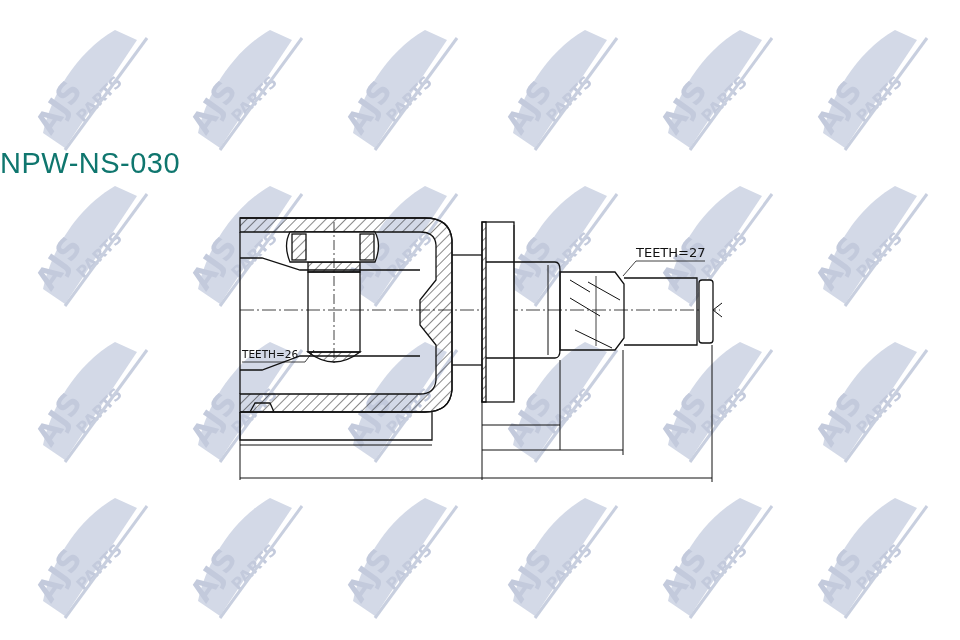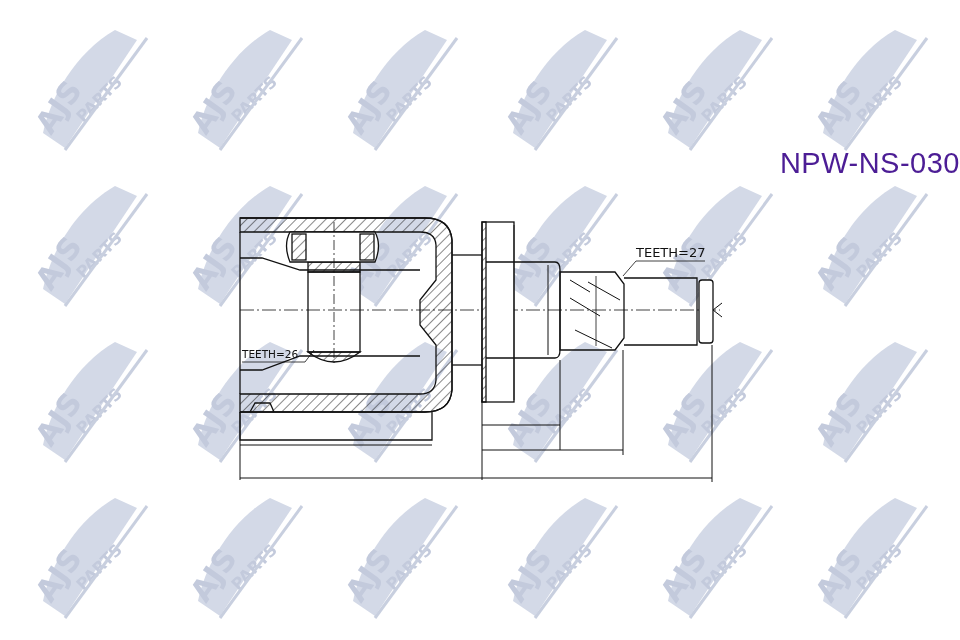--- a/index.html
+++ b/index.html
@@ -1,18 +1,18 @@
 <!DOCTYPE html>
 <html><head>
 <meta charset="utf-8">
 <style>
   html,body{margin:0;padding:0;background:#ffffff;}
   body{width:960px;height:640px;position:relative;overflow:hidden;font-family:"DejaVu Sans",sans-serif;}
   .wm-layer{position:absolute;left:0;top:0;width:960px;height:640px;}
-  .title{position:absolute;left:0;top:147px;width:960px;text-align:right;font-family:"Liberation Sans",sans-serif;font-size:29px;color:#4c1d95;letter-spacing:0.5px;}
+  .title{position:absolute;left:0;top:147px;width:960px;text-align:left;font-family:"Liberation Sans",sans-serif;font-size:29px;color:#0f766e;letter-spacing:0.5px;}
   svg text{font-family:"DejaVu Sans",sans-serif;}
 </style>
 </head>
 <body>
 
 <svg class="wm-layer" width="960" height="640" viewBox="0 0 960 640">
   <defs>
     <g id="wm">
       <path d="M-42,55 C-35,20 -10,-25 30,-48 L52,-38 L-20,70 Z" fill="#d3d9e7"></path>
       <text x="-34" y="58" transform="rotate(-55 -34 58)" font-size="30" font-weight="bold" fill="#c3cadc" font-family="DejaVu Sans, sans-serif">AJS</text>

